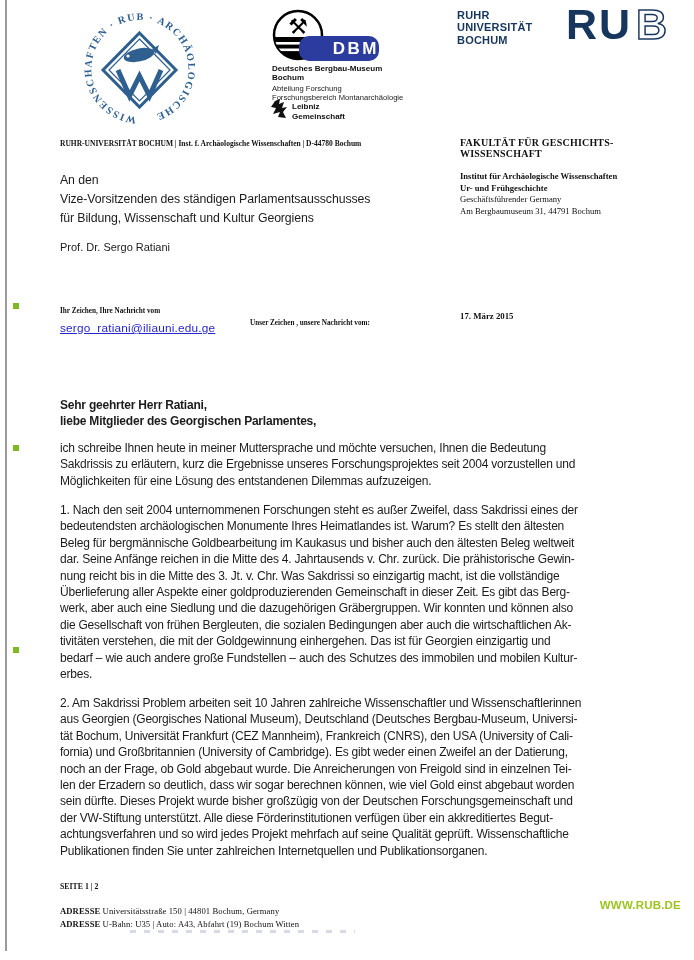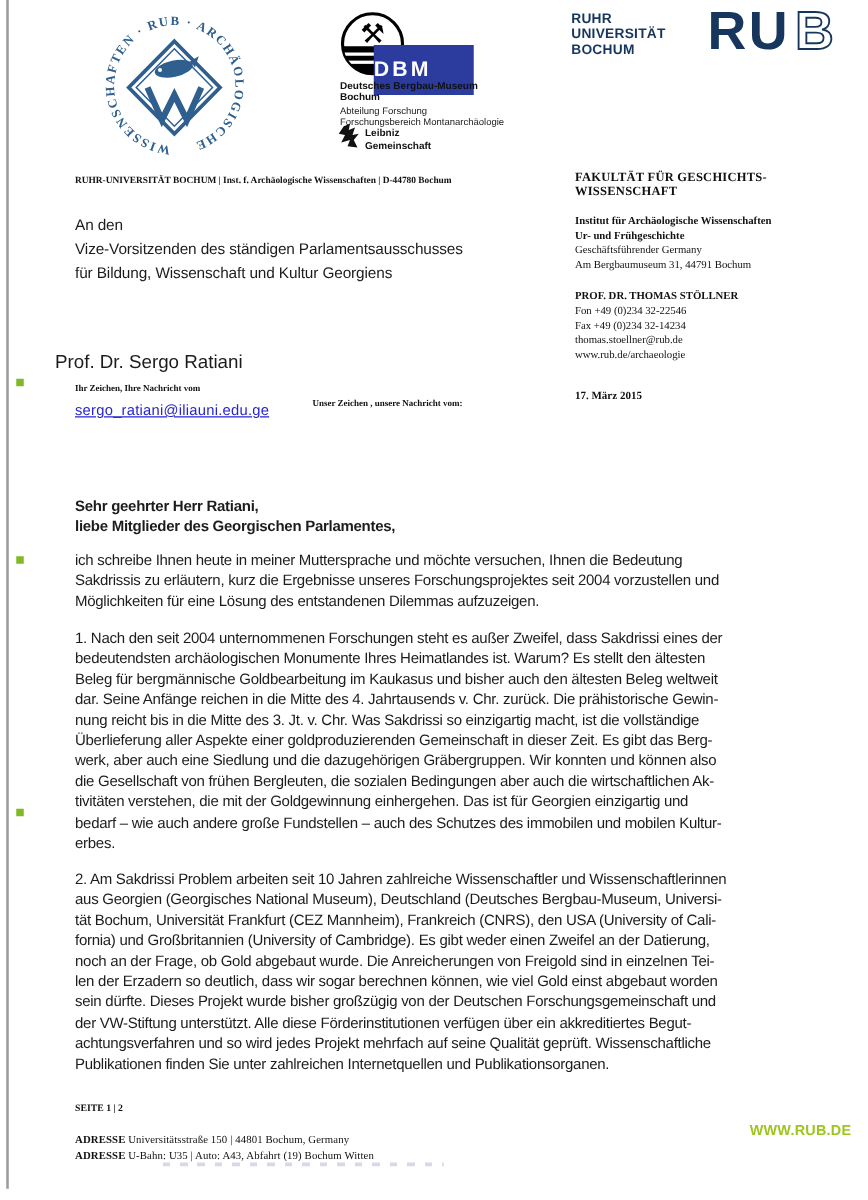--- a/index.html
+++ b/index.html
@@ -5,36 +5,36 @@
   html,body{margin:0;padding:0;background:#fff;}
   #page{position:relative;width:694px;height:960px;background:#ffffff;overflow:hidden;
         font-family:"Liberation Sans",sans-serif;color:#1c1c1c;}
   .edge{position:absolute;left:5px;top:0;width:2px;height:951px;background:#9b9b9b;}
   .marker{position:absolute;left:13px;width:6px;height:6px;background:var(--marker-green,#7FBA26);}
   .m1{top:303px}.m2{top:445px}.m3{top:647px}
 
   
   .seal{position:absolute;left:82px;top:10px;}
   .dbm-icon{position:absolute;left:272px;top:9px;}
-  .dbm-box{position:absolute;left:299px;top:36px;width:80px;height:40px;background:var(--dbm-blue,#2B3C9E);
-           display:flex;align-items:center;justify-content:flex-start;}
+  .dbm-box{position:absolute;left:299px;top:36px;width:80px;height:25px;background:var(--dbm-blue,#2B3C9E);
+           display:flex;align-items:center;justify-content:flex-end;border-radius:10px;}
   .dbm-box span{color:#fff;font-weight:bold;font-size:17px;letter-spacing:2.5px;font-family:"Liberation Sans",sans-serif;}
   .dbm-name{position:absolute;left:272px;top:64px;font-size:8px;font-weight:600;line-height:9px;color:#111;}
   .dbm-dept{position:absolute;left:272px;top:85px;font-size:7.6px;font-weight:500;line-height:8.6px;color:#222;}
   .leibniz-icon{position:absolute;left:271px;top:99px;}
   .leibniz-text{position:absolute;left:292px;top:102px;font-size:8px;font-weight:600;line-height:9.5px;color:#111;}
   .rub-stack{position:absolute;left:457px;top:9px;font-size:11px;font-weight:bold;line-height:12.3px;
              letter-spacing:.2px;color:var(--rub-blue,#17365D);}
   .rub-wordmark{position:absolute;left:566px;top:5px;}
 
   
   .serif{font-family:"Liberation Serif",serif;}
   .sender-line{position:absolute;left:60px;top:139px;font-size:7.5px;font-weight:bold;color:#111;}
   .recipient{position:absolute;left:60px;top:171px;font-size:12.3px;line-height:19px;letter-spacing:-.1px;}
-  .recipient-name{position:absolute;left:44px;top:241px;font-size:15px;margin-top:40px;}
+  .recipient-name{position:absolute;left:60px;top:241px;font-size:11px;}
   .faculty{position:absolute;left:460px;top:137px;font-size:10px;font-weight:bold;line-height:11px;
            letter-spacing:.2px;color:#111;}
   .inst{position:absolute;left:460px;top:171px;font-size:8.6px;line-height:11.6px;color:#111;}
   .prof{position:absolute;left:460px;top:231px;font-size:8.6px;line-height:11.8px;color:#111;}
   .date{position:absolute;left:460px;top:311px;font-size:8.8px;font-weight:bold;color:#111;}
   .b{font-weight:bold;}
   .refs-label{position:absolute;top:307px;font-size:7.2px;font-weight:bold;color:#111;}
   .refs-your{left:60px;} .refs-our{left:250px;margin-top:12px;}
   .email-link{position:absolute;left:60px;top:321px;font-size:11.8px;letter-spacing:.2px;
               color:var(--link-blue,#2626CF);text-decoration:underline;cursor:pointer;}
@@ -139,27 +139,20 @@
   <div class="faculty serif">
     <div>FAKULTÄT FÜR GESCHICHTS-</div>
     <div>WISSENSCHAFT</div>
   </div>
   <div class="inst serif">
     <div class="b">Institut für Archäologische Wissenschaften</div>
     <div class="b">Ur- und Frühgeschichte</div>
     <div>Geschäftsführender Germany</div>
     <div>Am Bergbaumuseum 31, 44791 Bochum</div>
   </div>
-  <div class="prof serif">
-    <div class="b">PROF. DR. THOMAS STÖLLNER</div>
-    <div>Fon  +49 (0)234 32-22546</div>
-    <div>Fax  +49 (0)234 32-14234</div>
-    <div>thomas.stoellner@rub.de</div>
-    <div>www.rub.de/archaeologie</div>
-  </div>
   <div class="date serif">17. März 2015</div>
 
   <div class="refs-label refs-your serif">Ihr Zeichen, Ihre Nachricht vom</div>
   <div class="refs-label refs-our serif">Unser Zeichen , unsere Nachricht vom:</div>
   <a class="email-link">sergo_ratiani@iliauni.edu.ge</a>
 
   <div class="body-par salutation">Sehr geehrter Herr Ratiani,
 liebe Mitglieder des Georgischen Parlamentes,</div>
   <div class="body-par par-intro">ich schreibe Ihnen heute in meiner Muttersprache und möchte versuchen, Ihnen die Bedeutung
 Sakdrissis zu erläutern, kurz die Ergebnisse unseres Forschungsprojektes seit 2004 vorzustellen und

